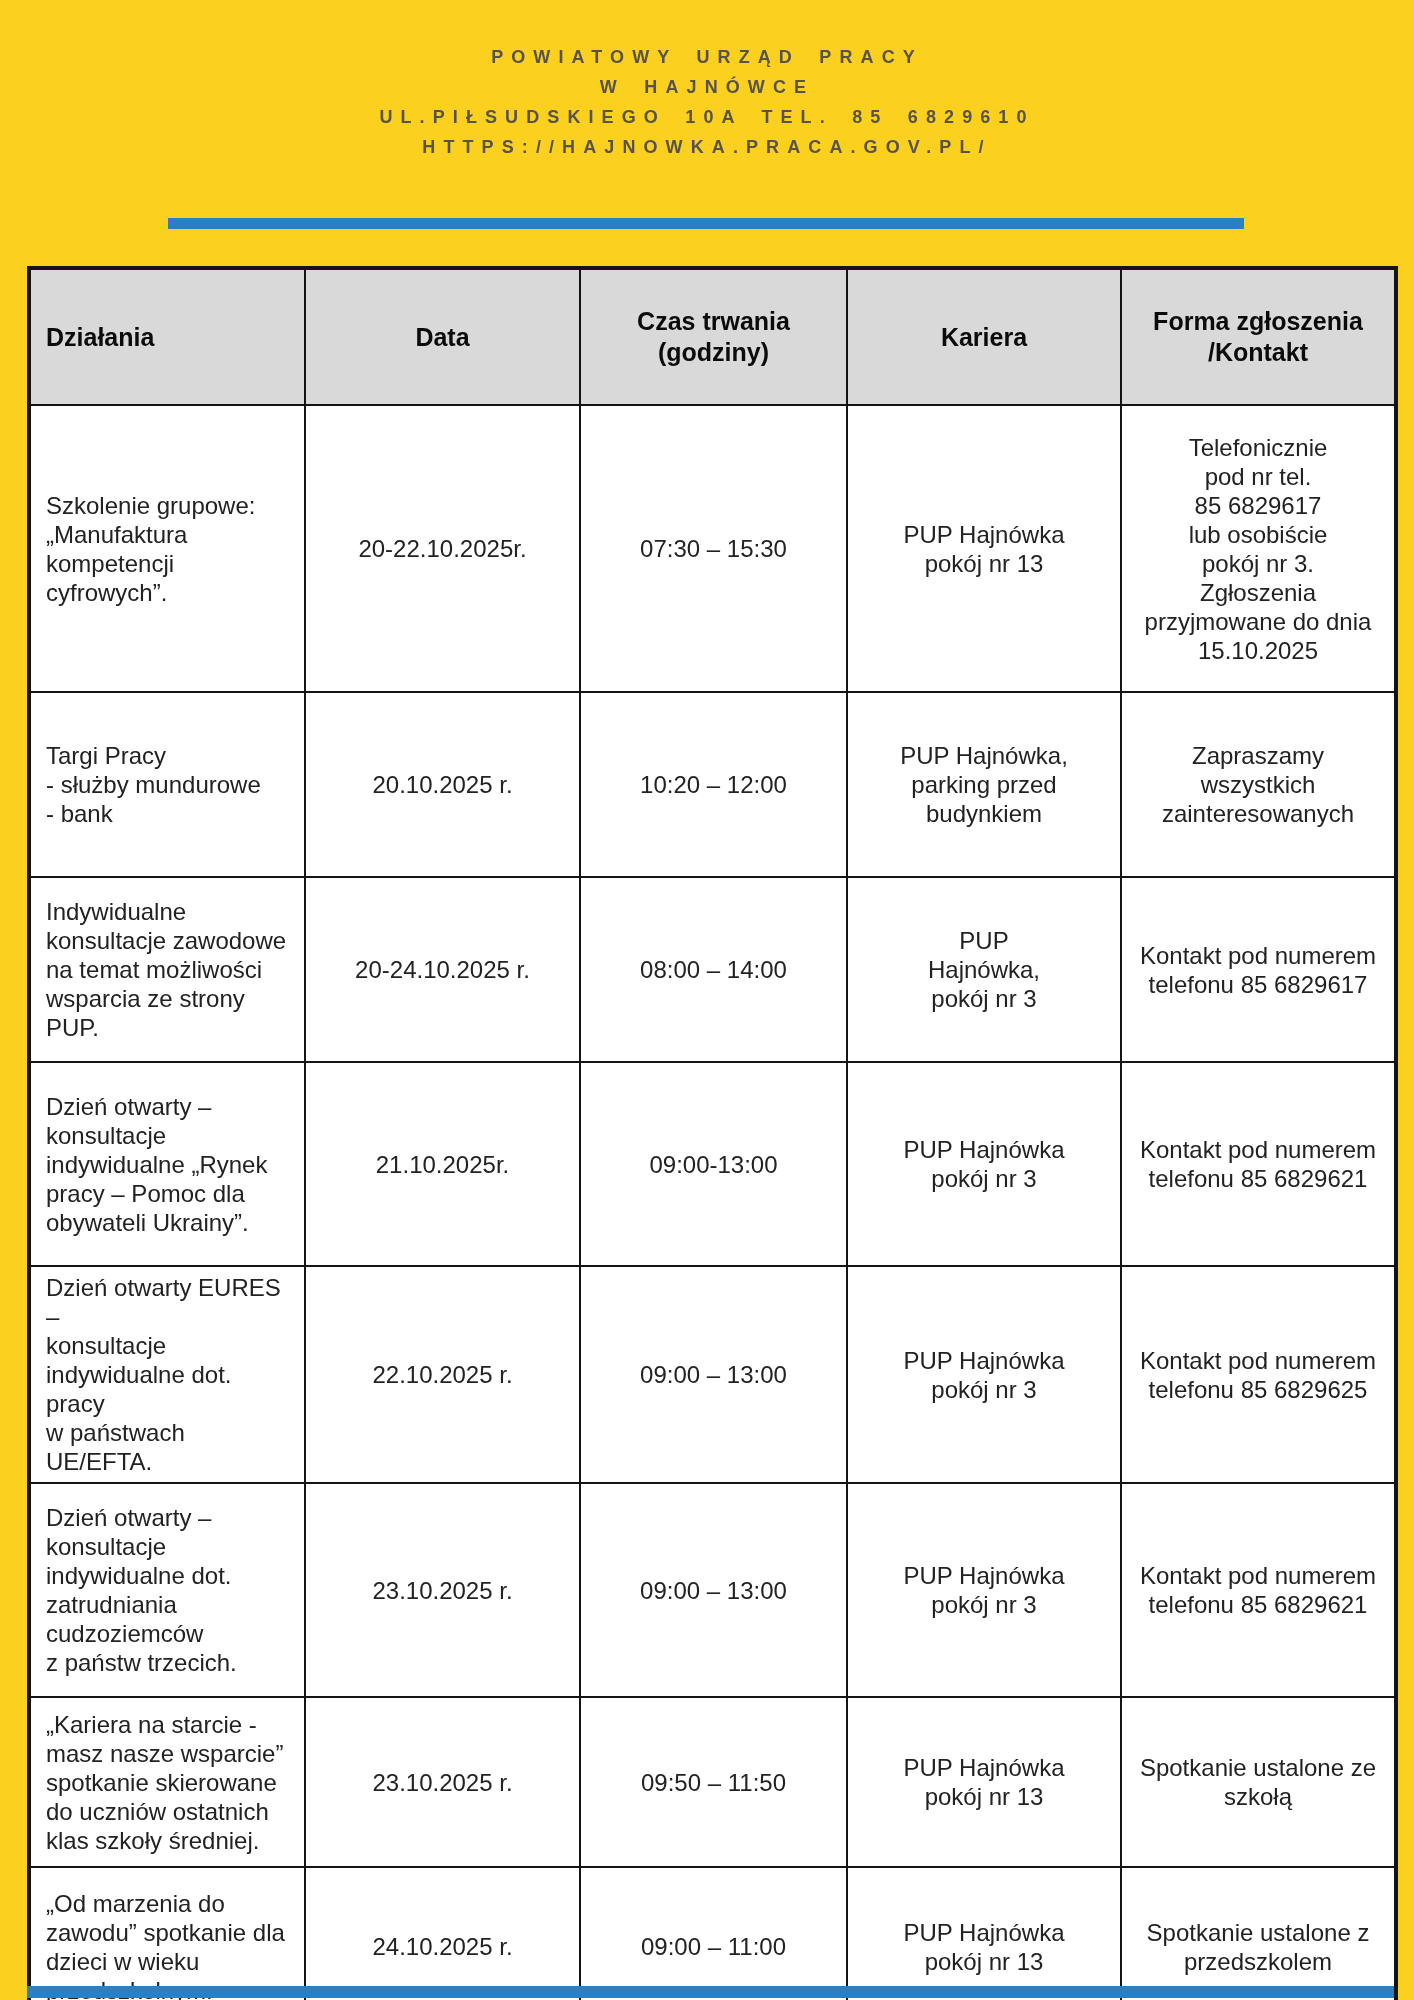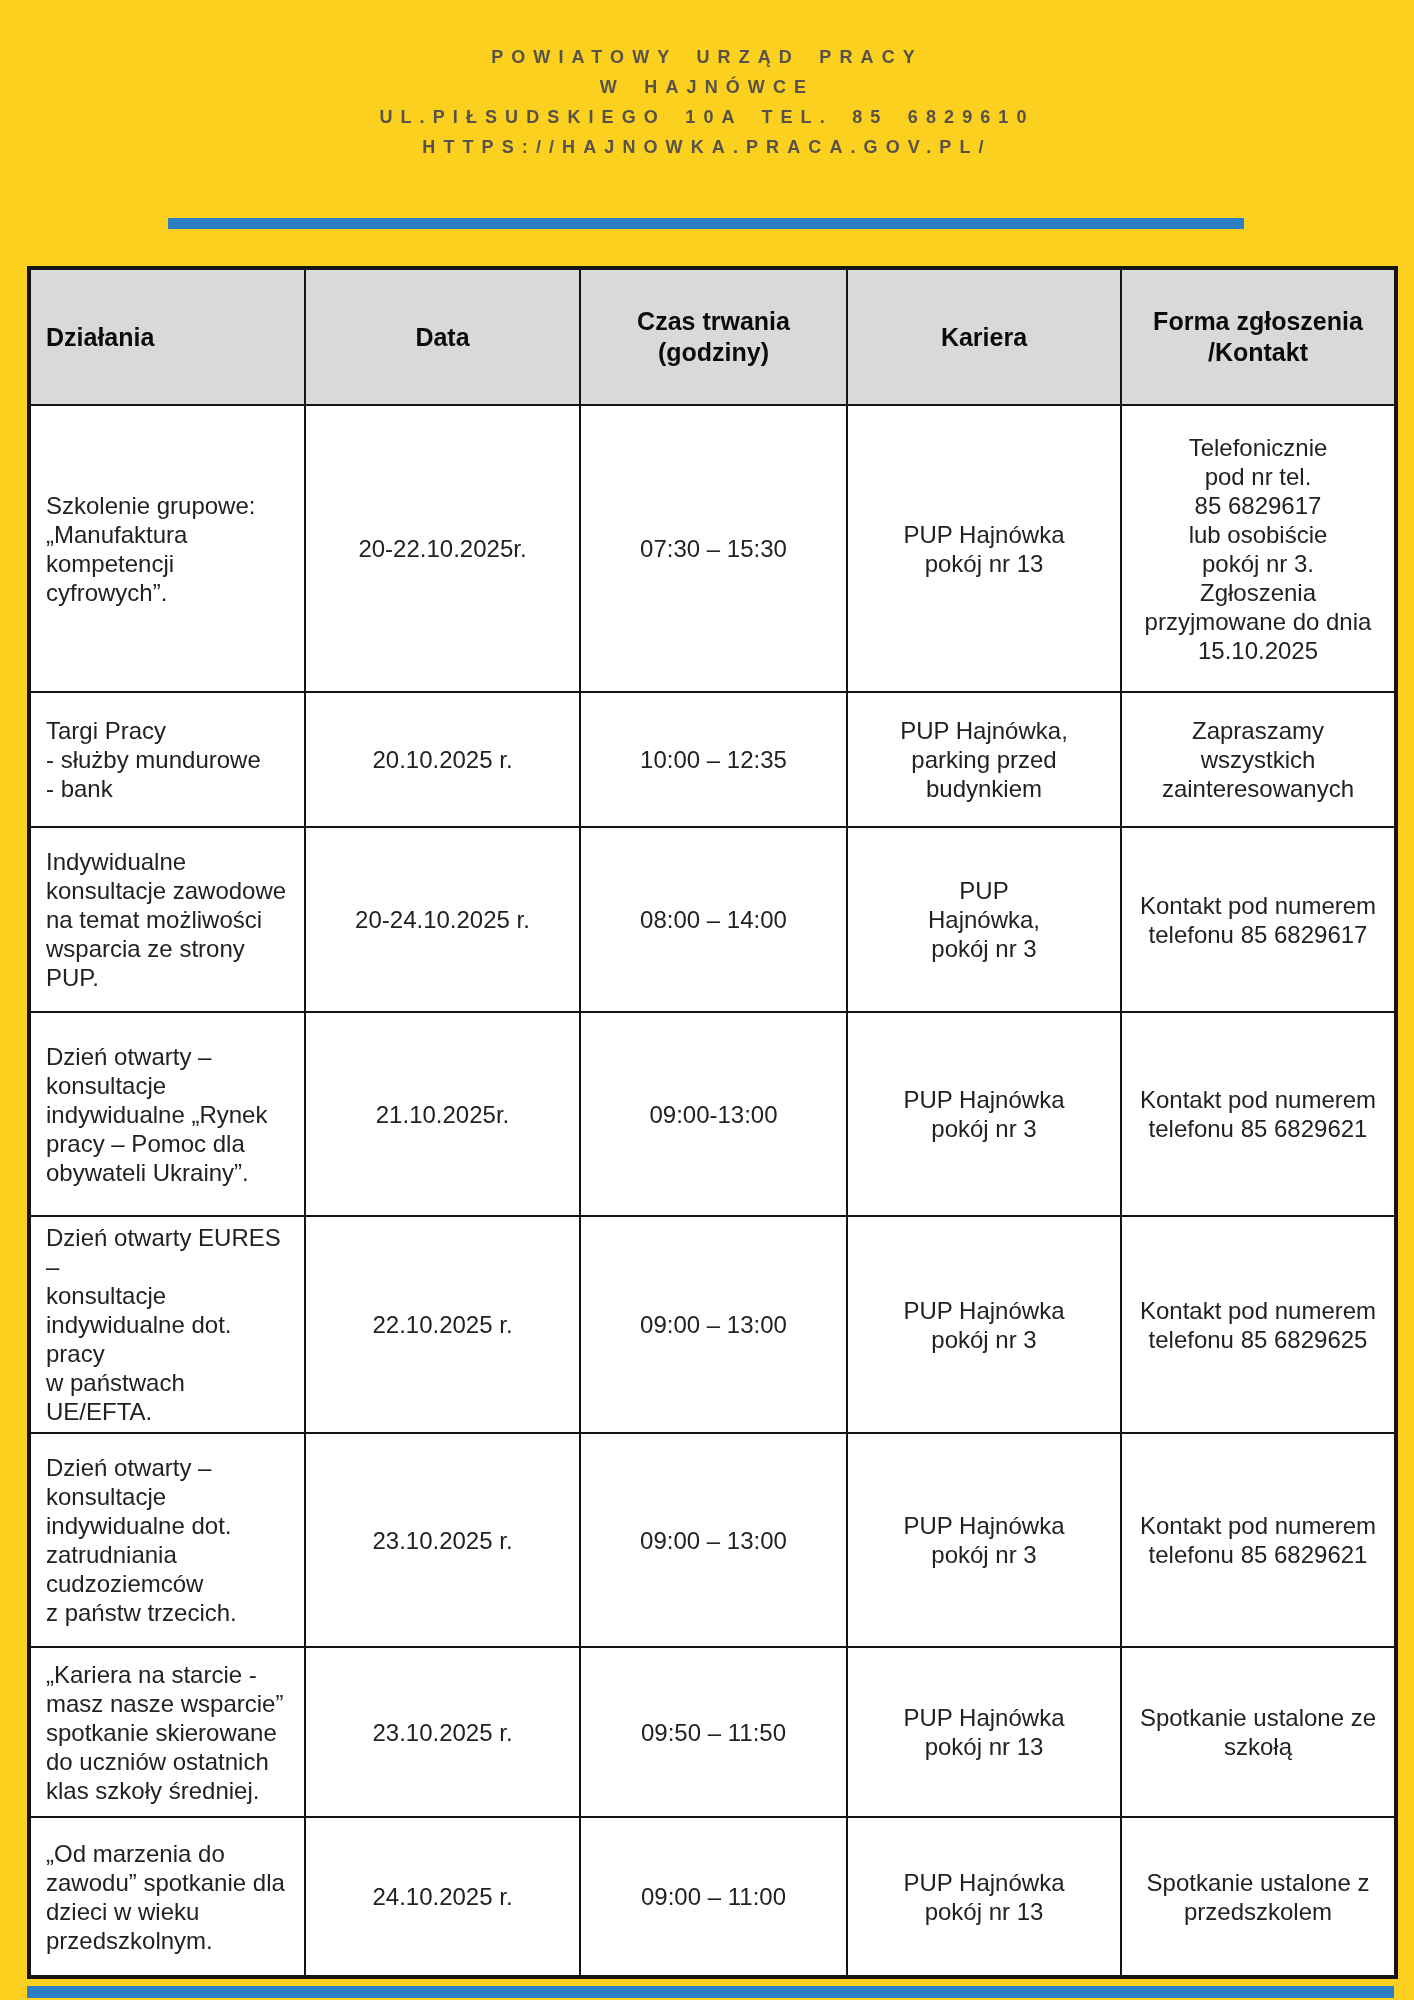--- a/index.html
+++ b/index.html
@@ -56,21 +56,21 @@
     color:#222222;
     text-align:center;
   }
   .col-activity{
     text-align:left !important;
     padding-left:15px !important;
     padding-right:12px !important;
   }
   tr.rh{height:137px;}
   tr.r1{height:287px;}
-  tr.r2{height:135px;}
+  tr.r2{height:185px;}
   tr.r3{height:185px;}
   tr.r4{height:204px;}
   tr.r5{height:182px;}
   tr.r6{height:214px;}
   tr.r7{height:170px;}
   tr.r8{height:160px;}
   .bottom-bar{
     position:absolute;
     left:27px;bottom:2px;
     width:1367px;height:12px;
@@ -126,21 +126,21 @@
 pokój nr 3.
 Zgłoszenia
 przyjmowane do dnia
 15.10.2025</td>
       </tr>
       <tr class="r2">
         <td class="col-activity">Targi Pracy
 - służby mundurowe
 - bank</td>
         <td>20.10.2025 r.</td>
-        <td>10:00 – 12:35</td>
+        <td>10:20 – 12:00</td>
         <td>PUP Hajnówka,
 parking przed
 budynkiem</td>
         <td>Zapraszamy wszystkich
 zainteresowanych</td>
       </tr>
       <tr class="r3">
         <td class="col-activity">Indywidualne
 konsultacje zawodowe
 na temat możliwości

